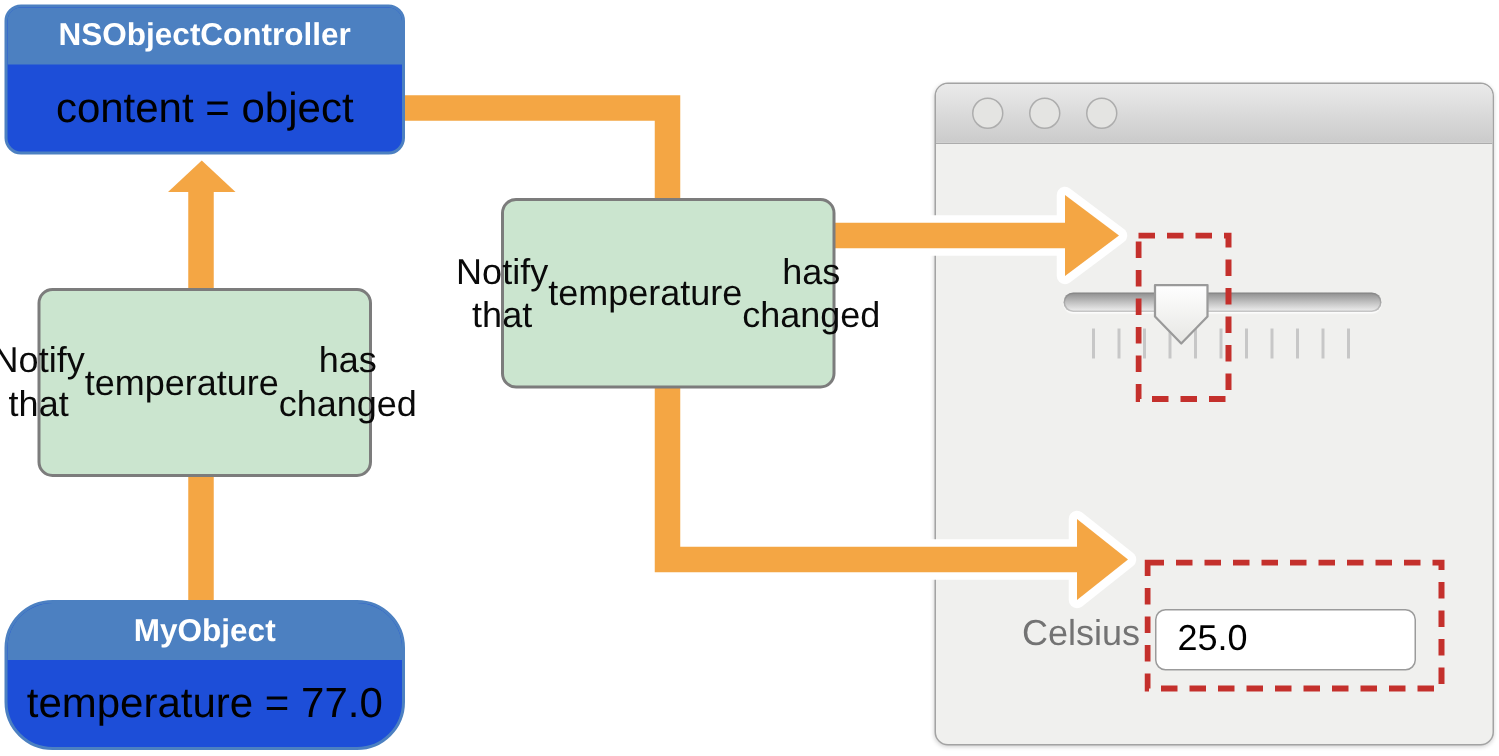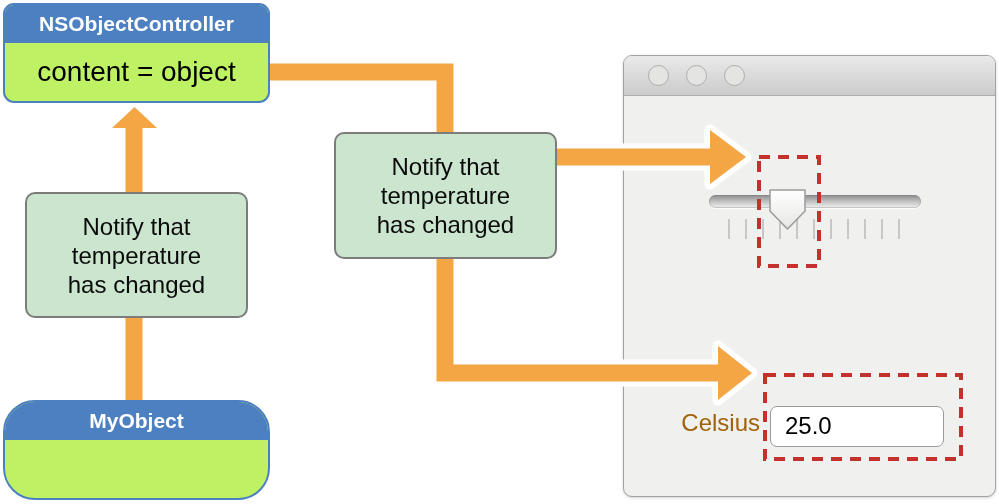--- a/index.html
+++ b/index.html
@@ -46,52 +46,52 @@
     position:absolute;left:104px;top:163px;width:172px;height:20px;
     display:flex;justify-content:space-between;
   }
   .tick{width:2px;height:20px;background:#C7C7C7;}
   .thumb-svg{position:absolute;left:140px;top:129px;}
   .hl-svg{position:absolute;}
   .hl-rect{fill:none;stroke:var(--highlight-red);stroke-width:4;stroke-dasharray:11 8;}
 
   .celsius-label{
     position:absolute;left:30px;top:350px;width:106px;height:33px;
-    text-align:right;font-size:24px;line-height:33px;color:#a16207;
+    text-align:right;font-size:24px;line-height:33px;color:#737373;
   }
   .celsius-field{
     position:absolute;left:146px;top:350px;width:174px;height:41px;
     background:#fff;border:1px solid #9B9B9B;border-radius:7px;
     font-family:inherit;font-size:24px;color:#000;padding:0 0 2px 14px;
     outline:none;
   }
 
   
   .arrows{position:absolute;left:0;top:0;z-index:5;pointer-events:none;}
   .casing-shaft{stroke:#fff;stroke-width:27;fill:none;}
   .casing-head{fill:#fff;stroke:#fff;stroke-width:11;stroke-linejoin:round;}
   .arrow-shaft{stroke:var(--arrow-orange);stroke-width:17;fill:none;}
   .arrow-head{fill:var(--arrow-orange);stroke:none;}
 
   
   .note{
     position:absolute;z-index:10;
     background:var(--note-green);
     border:2px solid var(--note-border);border-radius:10px;
-    display:flex;flex-direction:column;align-items:center;justify-content:center;
+    display:flex;flex-direction:row;align-items:center;justify-content:center;
     font-size:24px;line-height:29px;color:#0A0A0A;text-align:center;
   }
   .note-left{left:25px;top:192px;width:223px;height:126px;}
   .note-right{left:334px;top:132px;width:223px;height:127px;}
 
   
   .class-box{
     position:absolute;z-index:10;width:267px;height:100px;
     border:2.5px solid var(--box-blue);border-radius:11px;
-    background:#bef264;overflow:hidden;
+    background:#1d4ed8;overflow:hidden;
   }
   .class-box .hdr{
     height:38px;background:var(--box-blue);
     color:#fff;font-weight:bold;font-size:21px;line-height:37px;text-align:center;
   }
   .class-box .bdy{
     height:57px;display:flex;align-items:center;justify-content:center;
     font-size:28px;color:#000;
   }
   .box-controller{left:3px;top:3px;}
@@ -173,15 +173,16 @@
     <span>temperature</span>
     <span>has changed</span>
   </div>
 
   <div class="class-box box-controller">
     <div class="hdr">NSObjectController</div>
     <div class="bdy">content = object</div>
   </div>
   <div class="class-box box-model">
     <div class="hdr">MyObject</div>
+    <div class="bdy">temperature = 77.0</div>
   </div>
 
 </div>
 
 </body></html>

